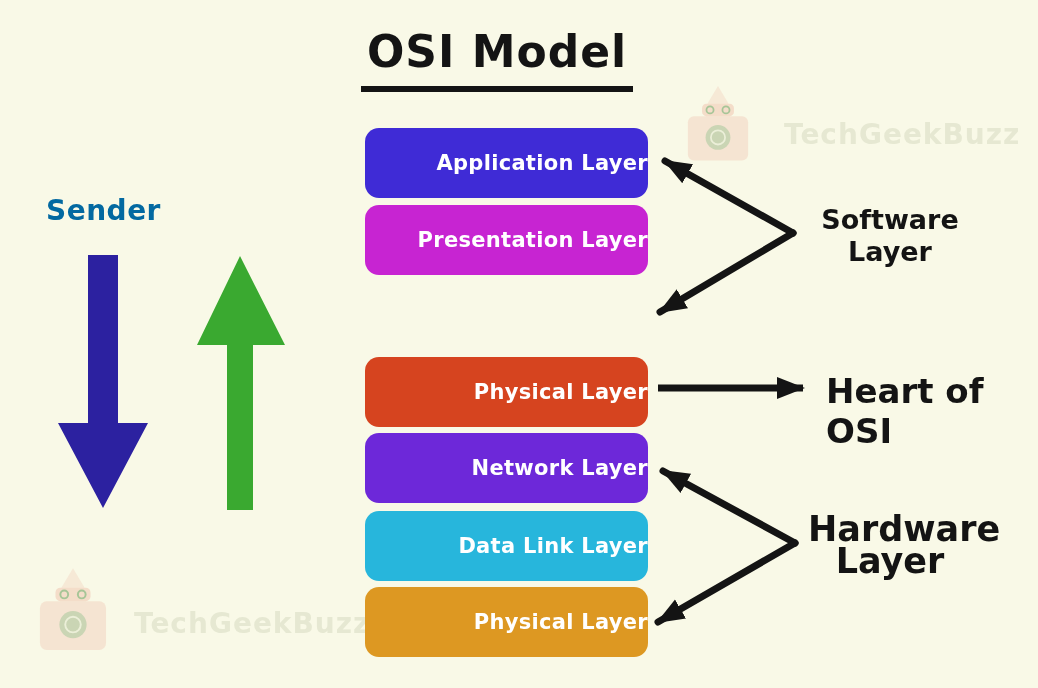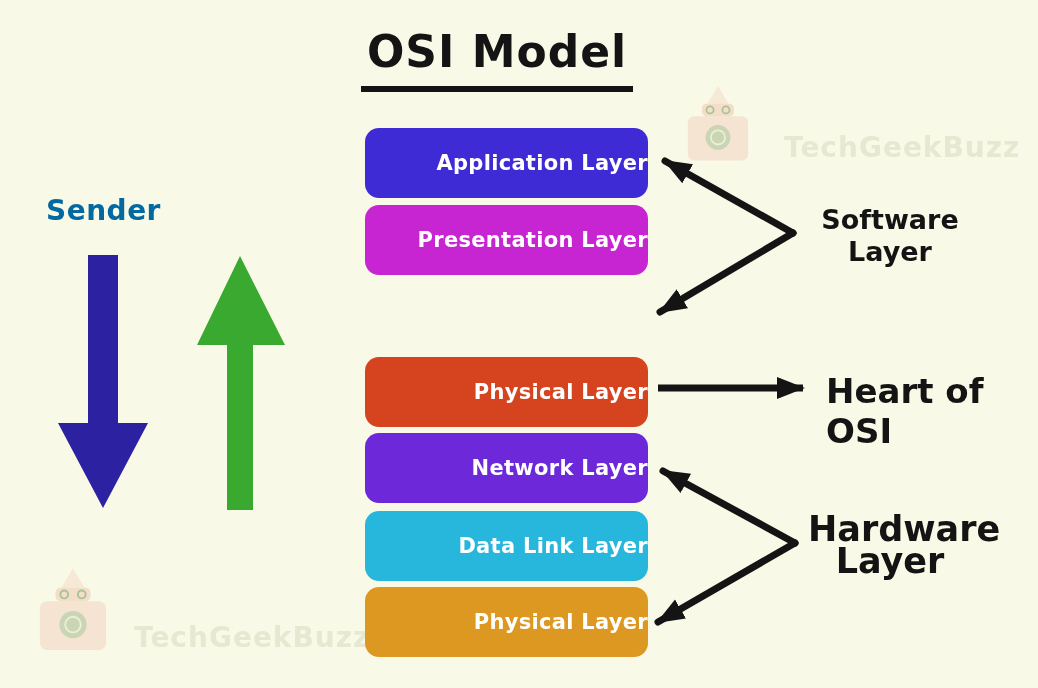--- a/index.html
+++ b/index.html
@@ -27,21 +27,21 @@
   .sender-arrow{position:absolute;left:56px;top:255px;}
   .receiver-arrow{position:absolute;left:195px;top:256px;}
   
   .right-arrows{position:absolute;left:645px;top:140px;}
   .anno-label{position:absolute;font-weight:bold;color:#141414;}
   .software-label{left:808px;top:204px;width:164px;text-align:center;font-size:27px;line-height:32px;}
   .hardware-label{left:808px;top:513px;width:164px;text-align:center;font-size:35px;line-height:32px;}
   .heart-label{left:826px;top:371px;font-size:34px;}
   .anno-label div{white-space:nowrap;}
   
-  .watermark{position:absolute;display:flex;align-items:flex-end;}
+  .watermark{position:absolute;display:flex;align-items:center;}
   .watermark-tr{left:686px;top:86px;gap:34px;}
   .watermark-bl{left:38px;top:568px;gap:26px;}
   .watermark-text{font-size:28px;font-weight:bold;color:#e6e8d2;letter-spacing:1px;}
   .watermark-tr .watermark-text{margin-top:18px;}
   .watermark-bl .watermark-text{margin-top:24px;}
 </style>
 </head>
 <body>
 
 <div class="canvas">

